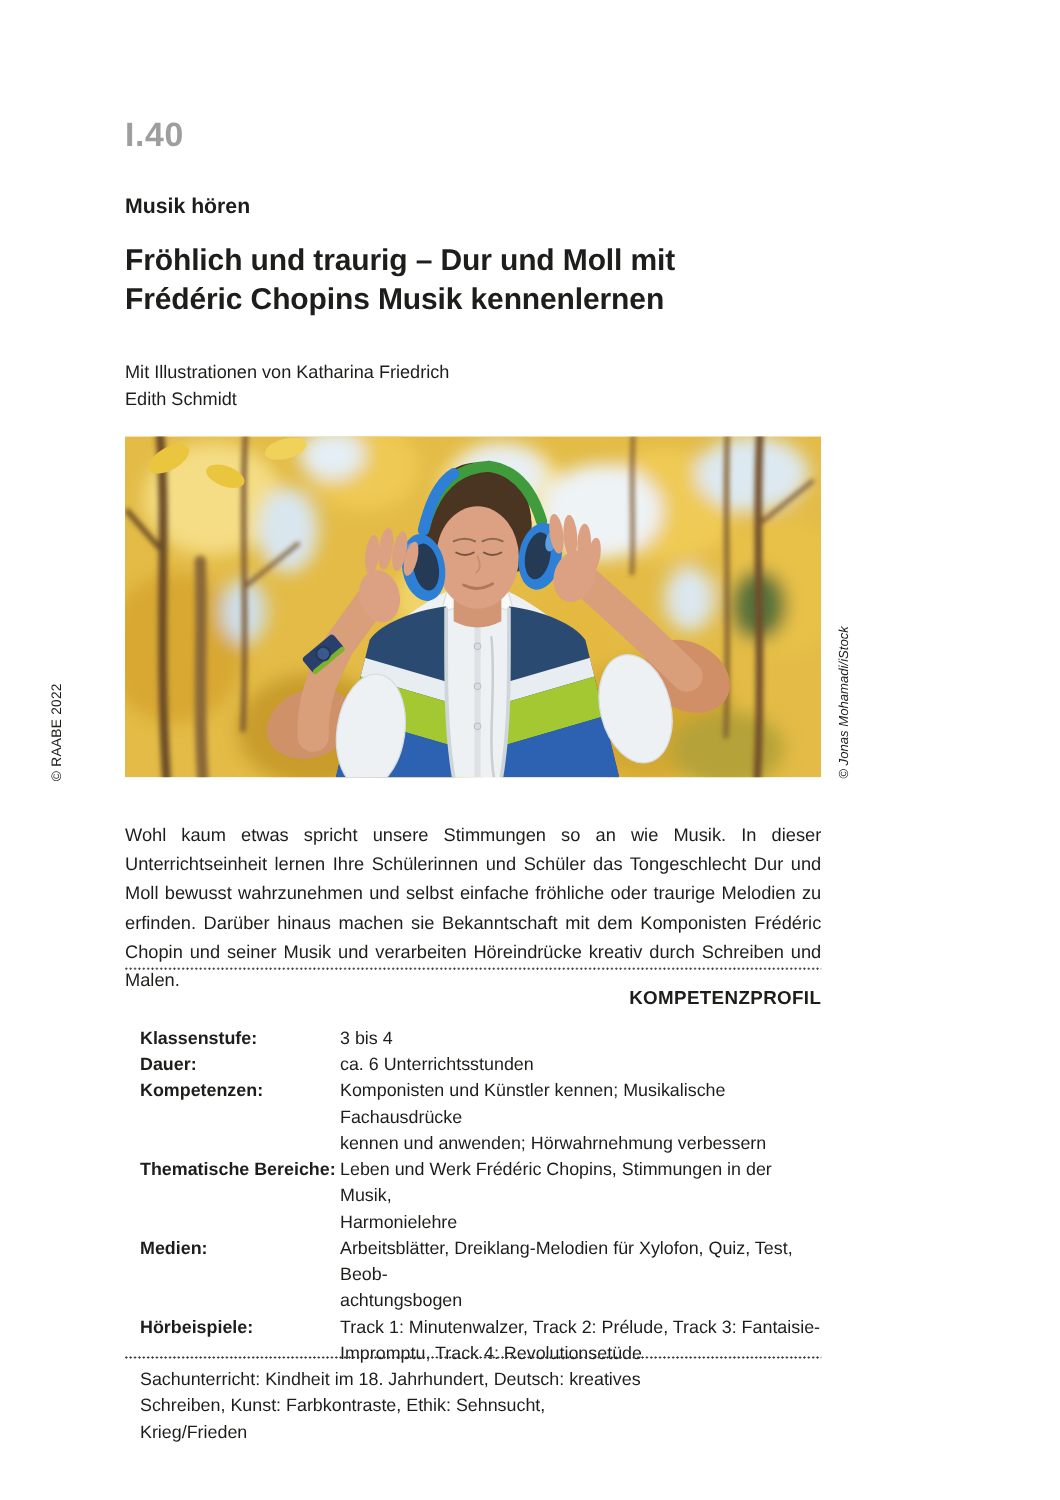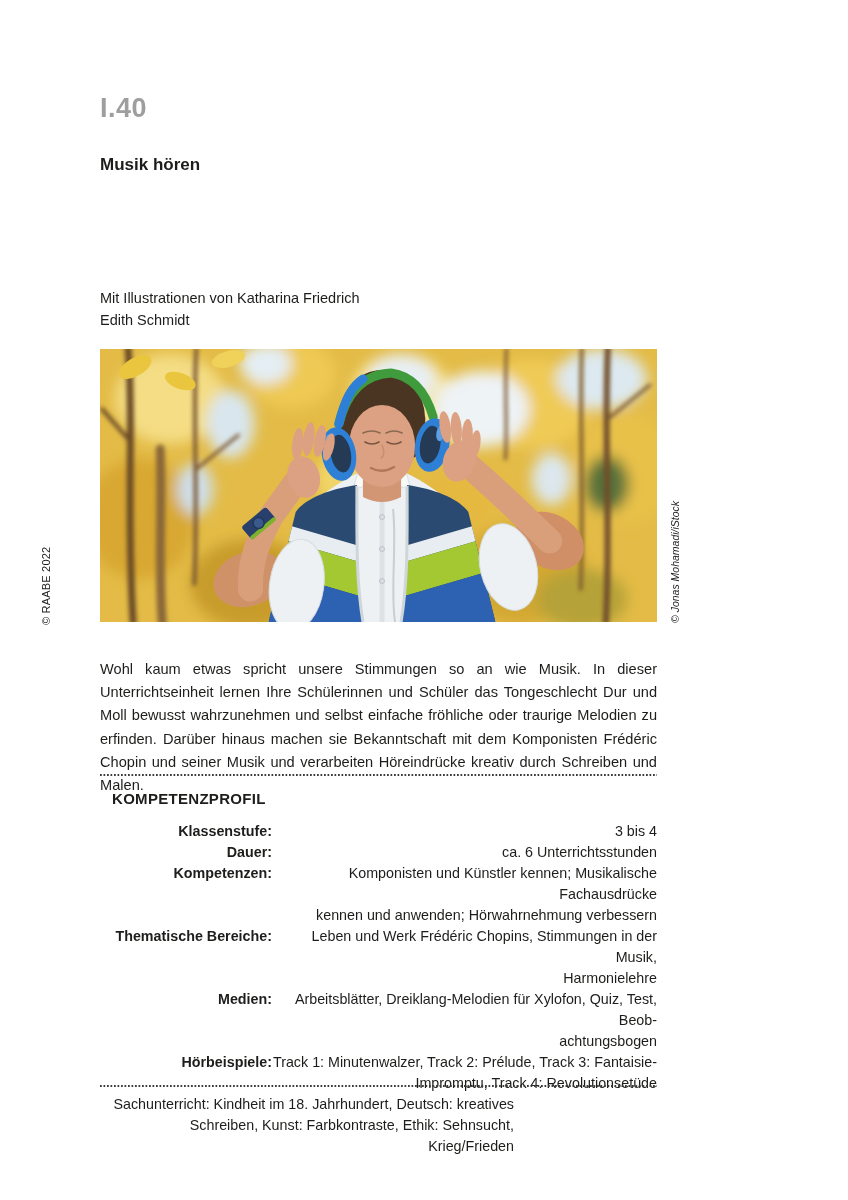--- a/index.html
+++ b/index.html
@@ -44,35 +44,37 @@
     font-size: 14.6px; line-height: 23.2px; text-align: justify;
   }
   .rule {
     position: absolute; left: 100px; width: 557px; height: 2px;
     background-image: radial-gradient(circle at 1px 1px, #3c3c3c 0.8px, transparent 0.95px);
     background-size: 3.5px 2px; background-repeat: repeat-x;
   }
   .rule-top { top: 774px; }
   .rule-bottom { top: 1085px; }
   .profile { position: absolute; left: 112px; top: 790px; width: 545px; }
-  .profile-heading { font-size: 15px; font-weight: 700; letter-spacing: 0.3px; }
+  .profile-heading { font-size: 15px; font-weight: 700; letter-spacing: 0.3px; text-align: right; }
   .profile-table { margin-top: 14px; }
-  .profile-row { display: flex; font-size: 14.3px; line-height: 21px; text-align: right; }
+  .profile-row { display: flex; font-size: 14.3px; line-height: 21px; }
   .profile-label { flex: 0 0 160px; font-weight: 700; }
   .profile-value { width: 402px; white-space: pre-line; }
 </style>
 </head>
 <body>
 
 <div id="page">
 
   <div class="raabe">© RAABE 2022</div>
 
   <div class="section-code">I.40</div>
   <div class="category">Musik hören</div>
+  <h1 class="title" style="margin:0">Fröhlich und traurig – Dur und Moll mit
+Frédéric Chopins Musik kennenlernen</h1>
 
   <div class="authors">
     <div>Mit Illustrationen von Katharina Friedrich</div>
     <div>Edith Schmidt</div>
   </div>
 
   <div class="photo-wrap">
     <svg width="557" height="273" viewBox="0 0 555 273" preserveAspectRatio="none" role="img">
       <defs>
         <filter id="bokeh" x="-30%" y="-30%" width="160%" height="160%">

